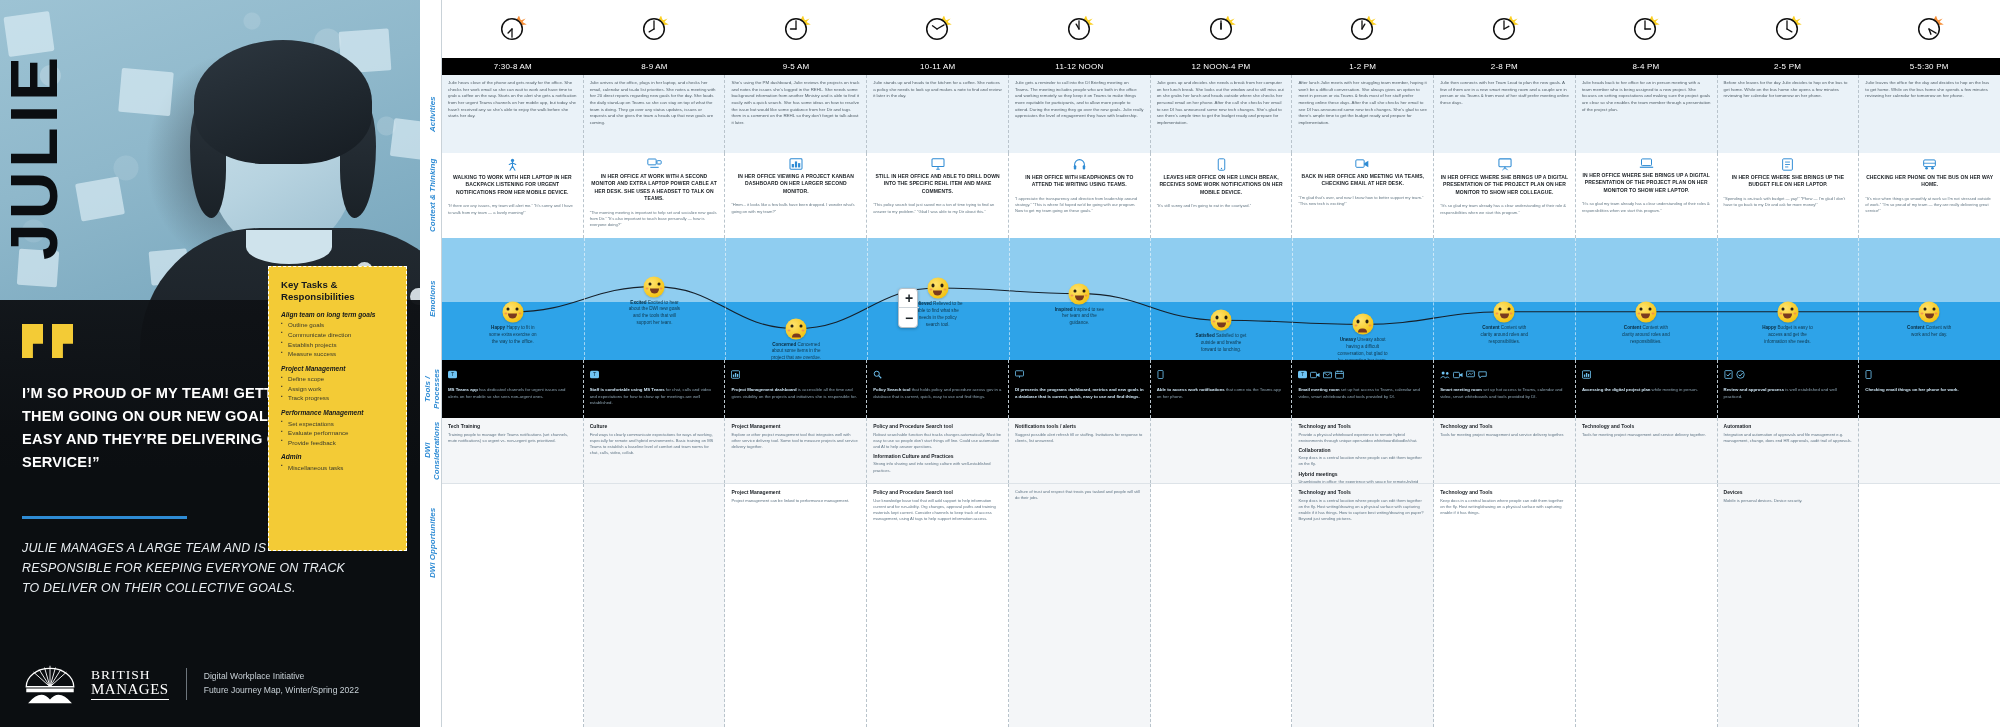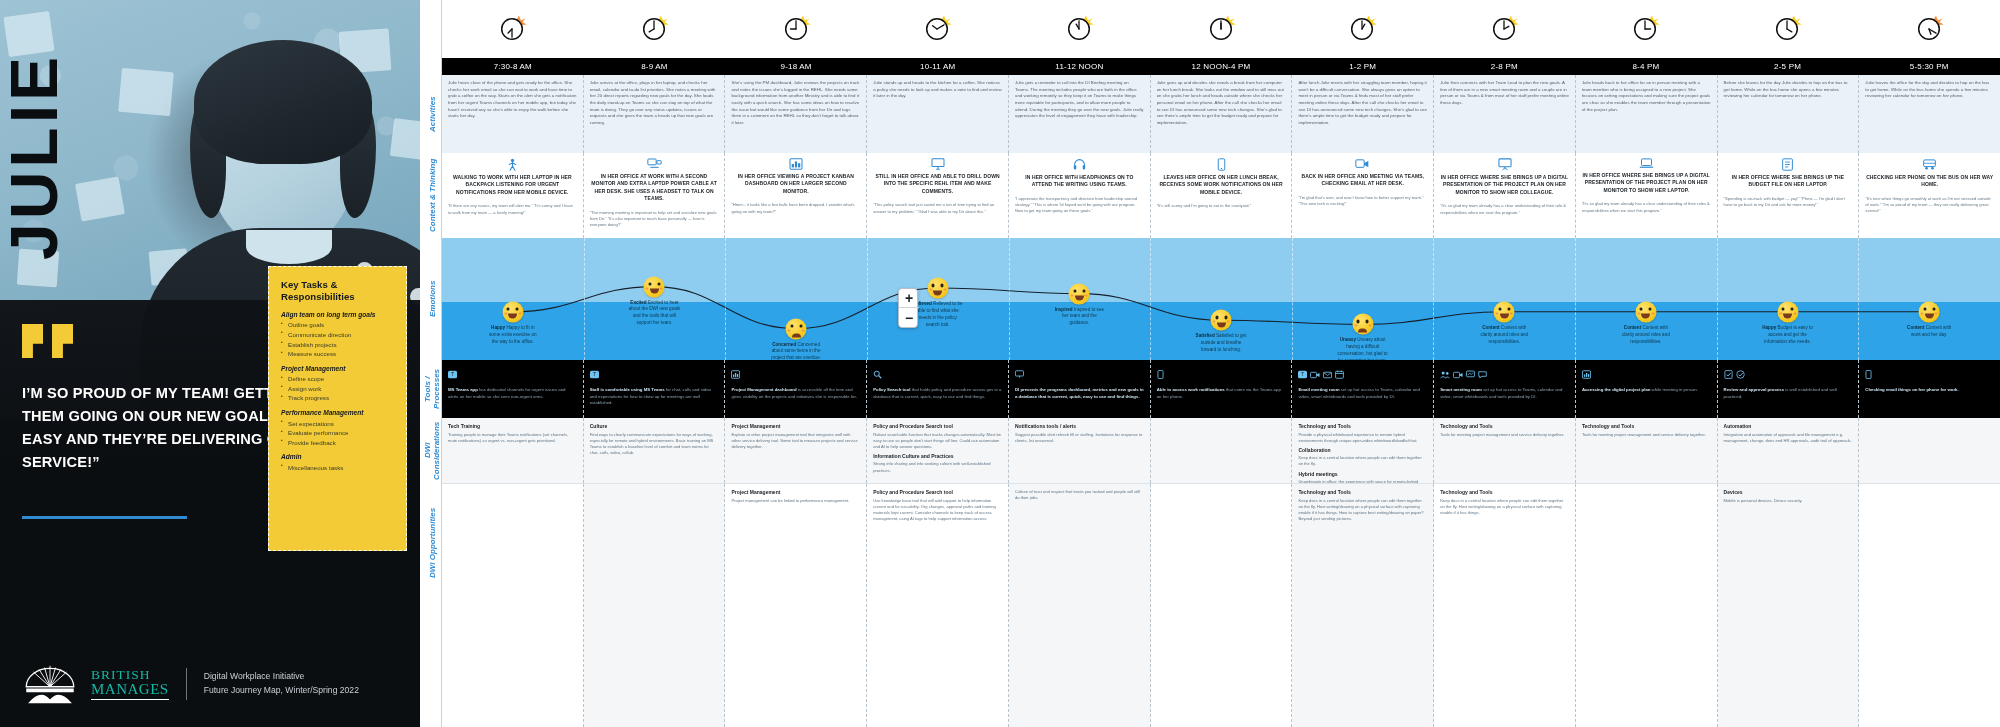--- a/index.html
+++ b/index.html
@@ -111,21 +111,21 @@
   .desc-text {
     position: absolute; left: 22px; top: 238px; width: 330px;
     font-size: 12.4px; font-style: italic; line-height: 1.62;
     color: #e8edf1; letter-spacing: .2px;
   }
   .footer-brand {
     position: absolute; left: 22px; bottom: 22px; display: flex; align-items: center; gap: 13px;
   }
   .crest { width: 56px; height: 42px; }
   .brand-name {
-    font-family: "Liberation Serif", serif; color: #14b8a6; line-height: 1.04;
+    font-family: "Liberation Serif", serif; color: #ffffff; line-height: 1.04;
   }
   .brand-name .l1 { font-size: 13.5px; letter-spacing: 1px; }
   .brand-name .l2 { font-size: 15px; letter-spacing: .5px; border-bottom: 1.4px solid #fff; padding-bottom: 1px;}
   .brand-div { width: 1px; height: 32px; background: #6d757c; margin: 0 4px; }
   .brand-sub { color: #c8d0d6; font-size: 8.6px; line-height: 1.62; }
 
   
   .keytasks {
     position: absolute; left: 268px; top: 266px; width: 139px; height: 285px;
     background: #f3cb36; padding: 12px 11px 8px 12px;
@@ -262,20 +262,21 @@
 
     <div class="persona-name">JULIE</div>
 
     <div style="position:absolute;left:0;top:300px;width:420px;height:427px;">
       <div class="quote-marks">
         <div class="qm"></div>
           <div class="qm"></div>
       </div>
       <div class="quote-text">I’M SO PROUD OF MY TEAM! GETTING THEM GOING ON OUR NEW GOALS WAS EASY AND THEY’RE DELIVERING GREAT SERVICE!”</div>
       <div class="rule"></div>
+      <div class="desc-text">JULIE MANAGES A LARGE TEAM AND IS RESPONSIBLE FOR KEEPING EVERYONE ON TRACK TO DELIVER ON THEIR COLLECTIVE GOALS.</div>
 
       <div class="footer-brand">
         <svg class="crest" viewBox="0 0 60 46">
           <path d="M30 3 L30 26" stroke="#fff" stroke-width="1"></path>
           <g stroke="#fff" stroke-width="1" fill="none">
             <path d="M30 26 L12 10"></path>
               <path d="M30 26 L18 7"></path>
               <path d="M30 26 L24 5"></path>
             <path d="M30 26 L36 5"></path>
               <path d="M30 26 L42 7"></path>
@@ -472,21 +473,21 @@
                 <circle cx="13" cy="13" r="10.3" fill="#fff" stroke="#111" stroke-width="1.5"></circle>
                 <line x1="13" y1="13" x2="14.9" y2="18.2" stroke="#111" stroke-width="1.4" stroke-linecap="round"></line>
                 <line x1="13" y1="13" x2="20.1" y2="17.1" stroke="#111" stroke-width="1.3" stroke-linecap="round"></line>
               </svg>
             </div>
           </div>
         </div>
       <div class="time-row" id="time-row">
           <div class="time-cell">7:30-8 AM</div>
           <div class="time-cell">8-9 AM</div>
-          <div class="time-cell">9-18 AM</div>
+          <div class="time-cell">9-5 AM</div>
           <div class="time-cell">10-11 AM</div>
           <div class="time-cell">11-12 NOON</div>
           <div class="time-cell">12 NOON-4 PM</div>
           <div class="time-cell">1-2 PM</div>
           <div class="time-cell">2-8 PM</div>
           <div class="time-cell">8-4 PM</div>
           <div class="time-cell">2-5 PM</div>
           <div class="time-cell">5-5:30 PM</div>
         </div>
 

